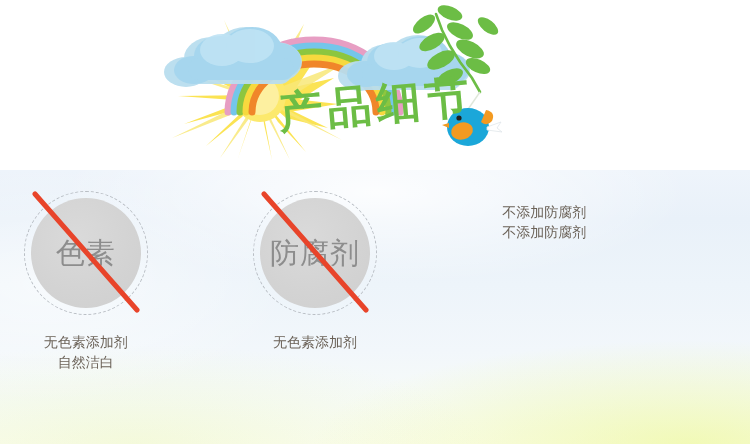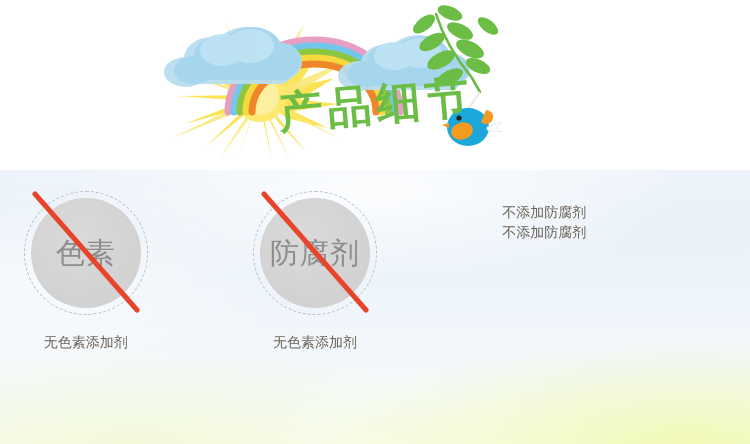--- a/index.html
+++ b/index.html
@@ -296,20 +296,21 @@
       <div class="badge">
         <div class="badge-ring"></div>
         <div class="badge-disc"></div>
         <span class="badge-label">色素</span>
         <svg class="badge-slash" viewBox="0 0 130 130">
           <line x1="14" y1="6" x2="116" y2="122" stroke="#e8442a" stroke-width="5" stroke-linecap="round"></line>
         </svg>
       </div>
       <div class="caption">
         <span>无色素添加剂</span>
+        <span class="l2">自然洁白</span>
       </div>
     </div>
 
     <div class="feature">
       <div class="badge">
         <div class="badge-ring"></div>
         <div class="badge-disc"></div>
         <span class="badge-label">防腐剂</span>
         <svg class="badge-slash" viewBox="0 0 130 130">
           <line x1="14" y1="6" x2="116" y2="122" stroke="#e8442a" stroke-width="5" stroke-linecap="round"></line>

